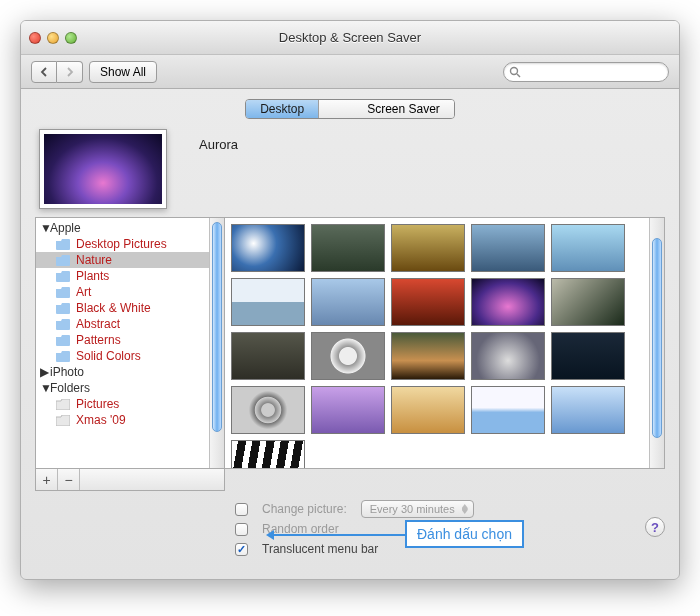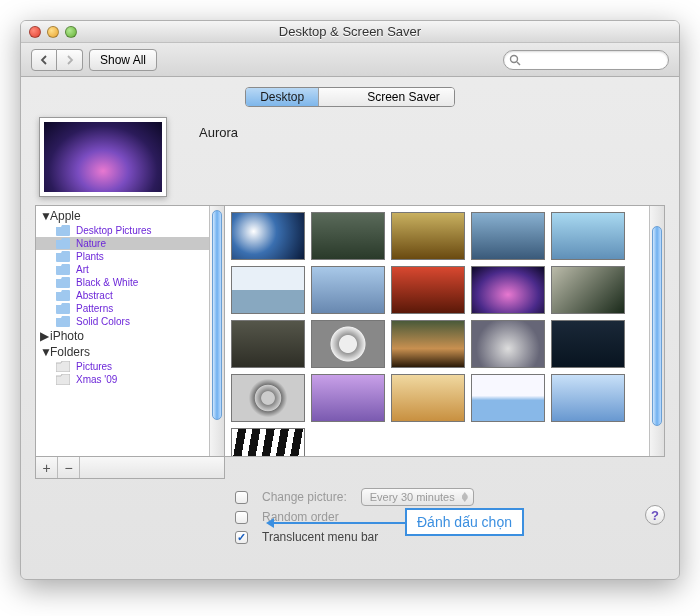--- a/index.html
+++ b/index.html
@@ -14,21 +14,21 @@
   .window {
     width: 660px;
     height: 560px;
     background: linear-gradient(#ececec, #e3e3e3);
     border: 1px solid #b0b0b0;
     border-radius: 6px;
     box-shadow: 0 8px 30px rgba(0,0,0,0.35);
     overflow: hidden;
   }
   .titlebar {
-    height: 22px;
+    height: 34px;
     background: linear-gradient(#f5f5f5, #d8d8d8);
     border-bottom: 1px solid #c0c0c0;
     display: flex;
     align-items: center;
     position: relative;
   }
   .traffic { display: flex; gap: 6px; margin-left: 8px; }
   .tl { width: 12px; height: 12px; border-radius: 50%; border: 0.5px solid rgba(0,0,0,0.3); }
   .close-btn { background: radial-gradient(circle at 35% 35%, #ff8a7a, #e24030); }
   .min-btn { background: radial-gradient(circle at 35% 35%, #ffdf8a, #e8a330); }
@@ -100,21 +100,21 @@
   .main-row { display:flex; gap:0; height:252px; }
   .sidebar {
     width: 190px; height:100%;
     background:#fff;
     border:1px solid #aaa;
     position:relative;
     overflow:hidden;
   }
   .sidebar-list { padding: 2px 0; height:100%; overflow:hidden; }
   .sb-group { font-size:12px; color:#333; padding:1px 4px; display:flex; align-items:center; cursor:pointer;}
-  .sb-item { font-size:10px; color:#6d28d9; padding:1px 4px 1px 20px; display:flex; align-items:center; gap:4px; cursor:pointer;}
+  .sb-item { font-size:12px; color:#b91c1c; padding:1px 4px 1px 20px; display:flex; align-items:center; gap:4px; cursor:pointer;}
   .sb-item.selected { background:#c8c8c8; }
   .disclosure { display:inline-block; width:10px; }
   .folder-icon { width:14px; height:11px; margin-right:2px; }
   .scrollbar {
     position:absolute; right:0; top:0; bottom:0; width:15px;
     background: linear-gradient(to right,#f4f4f4,#e0e0e0);
     border-left:1px solid #c0c0c0;
   }
   .scroll-thumb {
     position:absolute; left:2px; right:2px;

